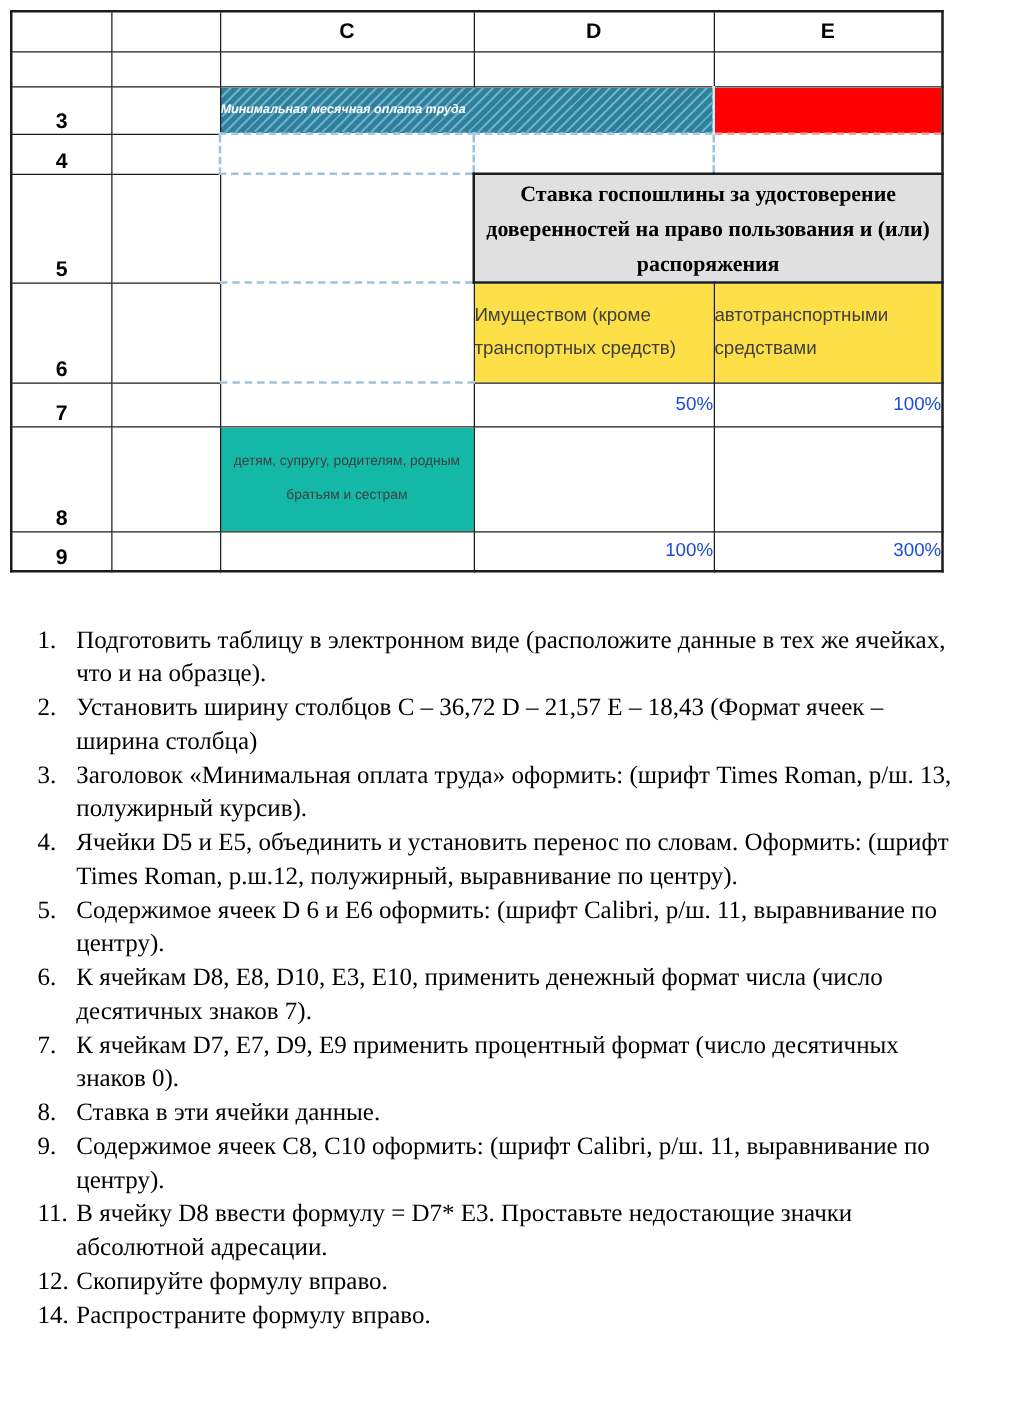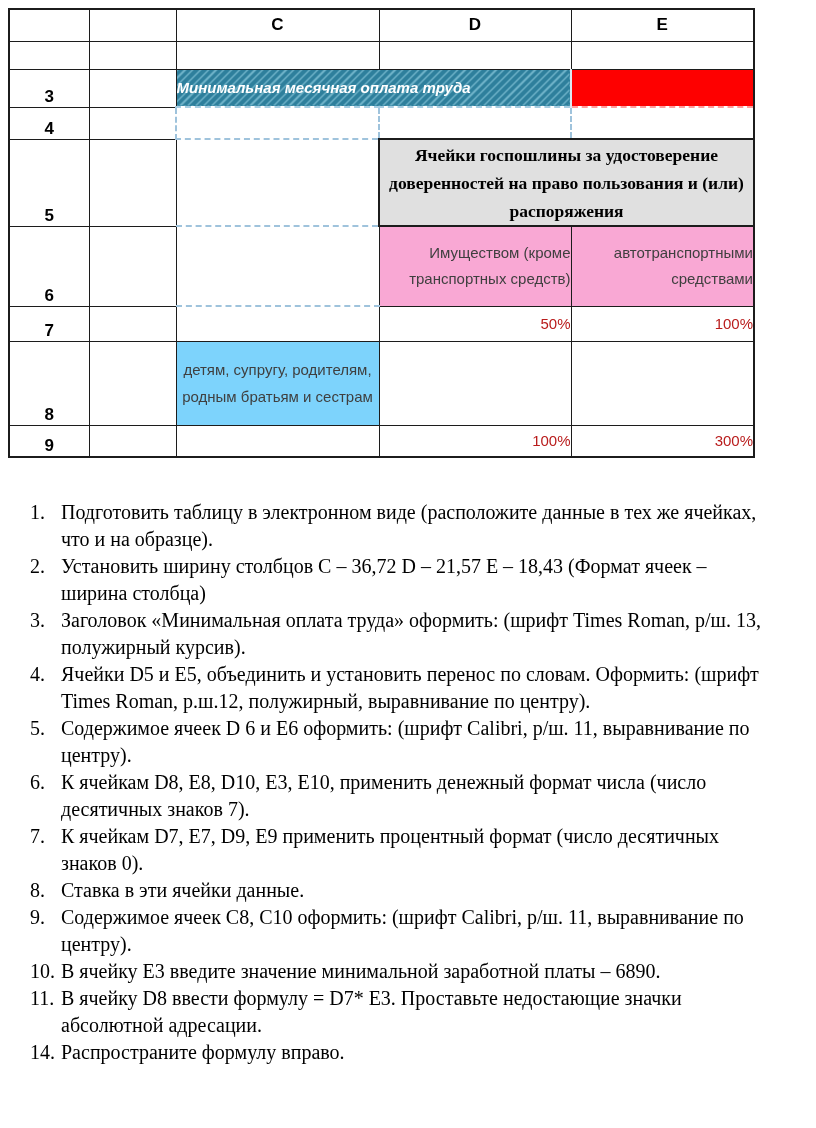--- a/index.html
+++ b/index.html
@@ -7,43 +7,43 @@
 
   
   table.sheet { border-collapse:collapse; table-layout:fixed; margin:8px 0 0 8px; border:2px solid #1c1c1c; }
   table.sheet td { border:1.5px solid #1c1c1c; padding:0; overflow:hidden; }
 
   .colhead { font-weight:bold; font-size:17px; text-align:center; vertical-align:middle; }
   .rownum  { font-weight:bold; font-size:17px; text-align:center; vertical-align:bottom; padding-bottom:3px; }
 
   .hatch {
     background:repeating-linear-gradient(135deg, #6fb3c9 0 1.6px, #2e7f9c 1.6px 5.5px);
-    color:#ffffff; font-style:italic; font-weight:bold; font-size:15px;
+    color:#ffffff; font-style:italic; font-weight:bold; font-size:10px;
     vertical-align:middle; padding-left:8px;
     border-bottom:2.5px dashed #a8cde2 !important;
   }
   .redcell {
     background:#fe0000;
     border-left:2px solid #dce9f1 !important;
     border-bottom:2.5px dashed #ff9d9d !important;
   }
   .graycell {
     background:#e0e0e0; font-family:"Liberation Serif", serif; font-weight:bold;
     font-size:17.5px; line-height:28px; text-align:center; vertical-align:middle;
     border:2px solid #1c1c1c !important; padding:0 4px;
   }
   .greencell {
-    background:#f9a8d4; color:#3f3f3f; font-size:15px; line-height:26px;
-    text-align:right; vertical-align:middle; padding:0 6px;
+    background:#fde047; color:#3f3f3f; font-size:15px; line-height:26px;
+    text-align:left; vertical-align:middle; padding:0 6px;
   }
   .pinkcell {
-    background:#7dd3fc; color:#3f3f3f; font-size:15px; line-height:27px;
+    background:#14b8a6; color:#3f3f3f; font-size:11px; line-height:27px;
     text-align:center; vertical-align:middle; padding:0 6px;
   }
-  .pct { text-align:right; vertical-align:middle; padding-right:9px; font-size:15px; color:#b91c1c; }
+  .pct { text-align:right; vertical-align:middle; padding-right:9px; font-size:15px; color:#1d4ed8; }
 
   .dash-b { border-bottom:2px dashed #9fc3dc !important; }
   .dash-r { border-right:2px dashed #9fc3dc !important; }
   .dash-l { border-left:2px dashed #9fc3dc !important; }
 
   
   .tasks {
     width:745px; margin:41px 0 0 30px;
     font-family:"Liberation Serif", serif; font-size:20px; line-height:27px; color:#000;
   }
@@ -94,21 +94,21 @@
       <td></td>
       <td class="dash-l dash-r dash-b"></td>
       <td class="dash-r"></td>
       <td class="dash-r"></td>
     </tr>
 
     <tr style="height:87px">
       <td class="rownum">5</td>
       <td></td>
       <td class="dash-b"></td>
-      <td class="graycell" colspan="2">Ячейки госпошлины за удостоверение доверенностей на право пользования и (или) распоряжения</td>
+      <td class="graycell" colspan="2">Ставка госпошлины за удостоверение доверенностей на право пользования и (или) распоряжения</td>
     </tr>
 
     <tr style="height:80px">
       <td class="rownum">6</td>
       <td></td>
       <td class="dash-b"></td>
       <td class="greencell">Имуществом (кроме транспортных средств)</td>
       <td class="greencell">автотранспортными средствами</td>
     </tr>
 
@@ -170,26 +170,26 @@
       </div>
     <div class="task">
         <span class="num">8.</span>
         <span class="txt">Ставка в эти ячейки данные.</span>
       </div>
     <div class="task">
         <span class="num">9.</span>
         <span class="txt">Содержимое ячеек С8, С10 оформить: (шрифт Calibri, р/ш. 11, выравнивание по центру).</span>
       </div>
     <div class="task">
-        <span class="num">10.</span>
-        <span class="txt">В ячейку Е3 введите значение минимальной заработной платы – 6890.</span>
+        <span class="num">11.</span>
+        <span class="txt">В ячейку D8 ввести формулу = D7* Е3. Проставьте недостающие значки абсолютной адресации.</span>
       </div>
     <div class="task">
-        <span class="num">11.</span>
-        <span class="txt">В ячейку D8 ввести формулу = D7* Е3. Проставьте недостающие значки абсолютной адресации.</span>
+        <span class="num">12.</span>
+        <span class="txt">Скопируйте формулу вправо.</span>
       </div>
     <div class="task">
         <span class="num">14.</span>
         <span class="txt">Распространите формулу вправо.</span>
       </div>
 
   </div>
 
 </div>
 

